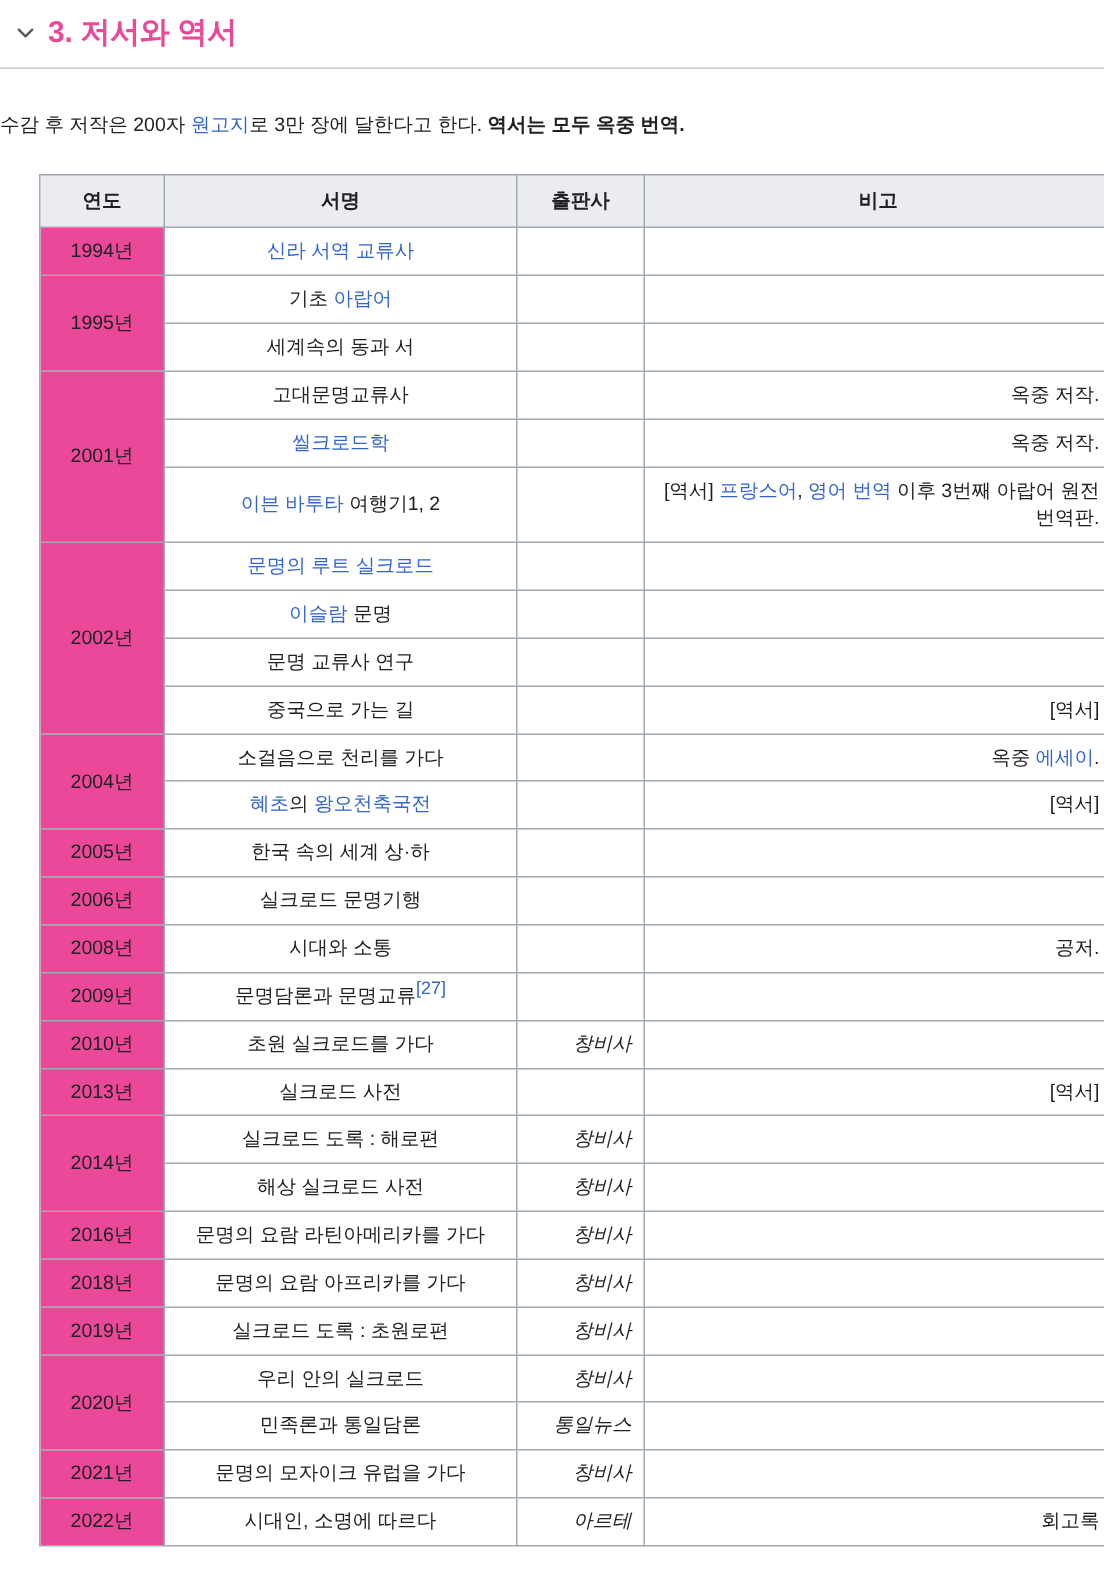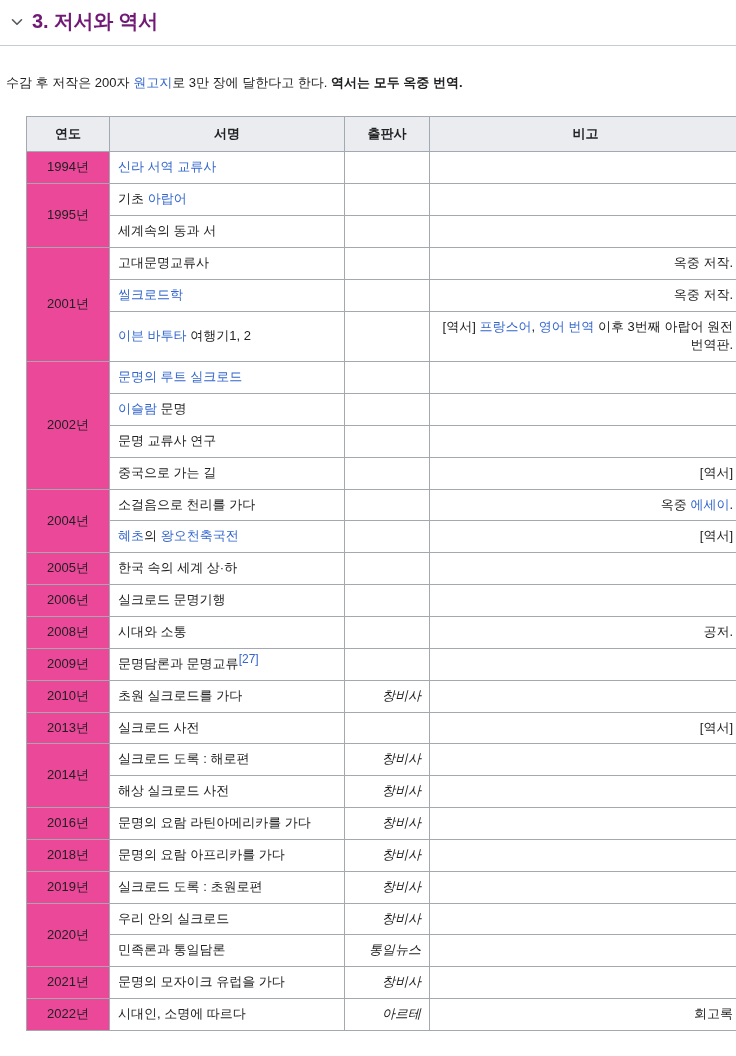--- a/index.html
+++ b/index.html
@@ -31,26 +31,26 @@
     width: 14px;
     height: 14px;
     flex: 0 0 auto;
     position: relative;
     color: #54595d;
   }
   .collapse-chevron svg { display: block; }
   .heading-text {
     font-size: 20px;
     font-weight: bold;
-    color: #701a75;
+    color: #ec4899;
     letter-spacing: -0.2px;
   }
   
   .intro {
-    padding: 14px 10px 10px 6px;
+    padding: 14px 10px 10px 0;
     font-size: 13px;
     line-height: 1.5;
     color: #202122;
   }
   .intro a { color: #3366cc; text-decoration: none; }
   .intro .bold { font-weight: bold; }
   
   .table-wrap {
     padding: 0 10px;
   }
@@ -74,20 +74,21 @@
     text-align: center;
     padding: 8px 8px;
   }
   td.year {
     text-align: center;
     background: #ec4899;
     width: 66px;
     font-weight: normal;
   }
   td.title {
+    text-align: center;
     width: 218px;
   }
   td.pub {
     text-align: right;
     width: 68px;
     font-style: italic;
   }
   td.note {
     text-align: right;
     padding-left: 8px;

